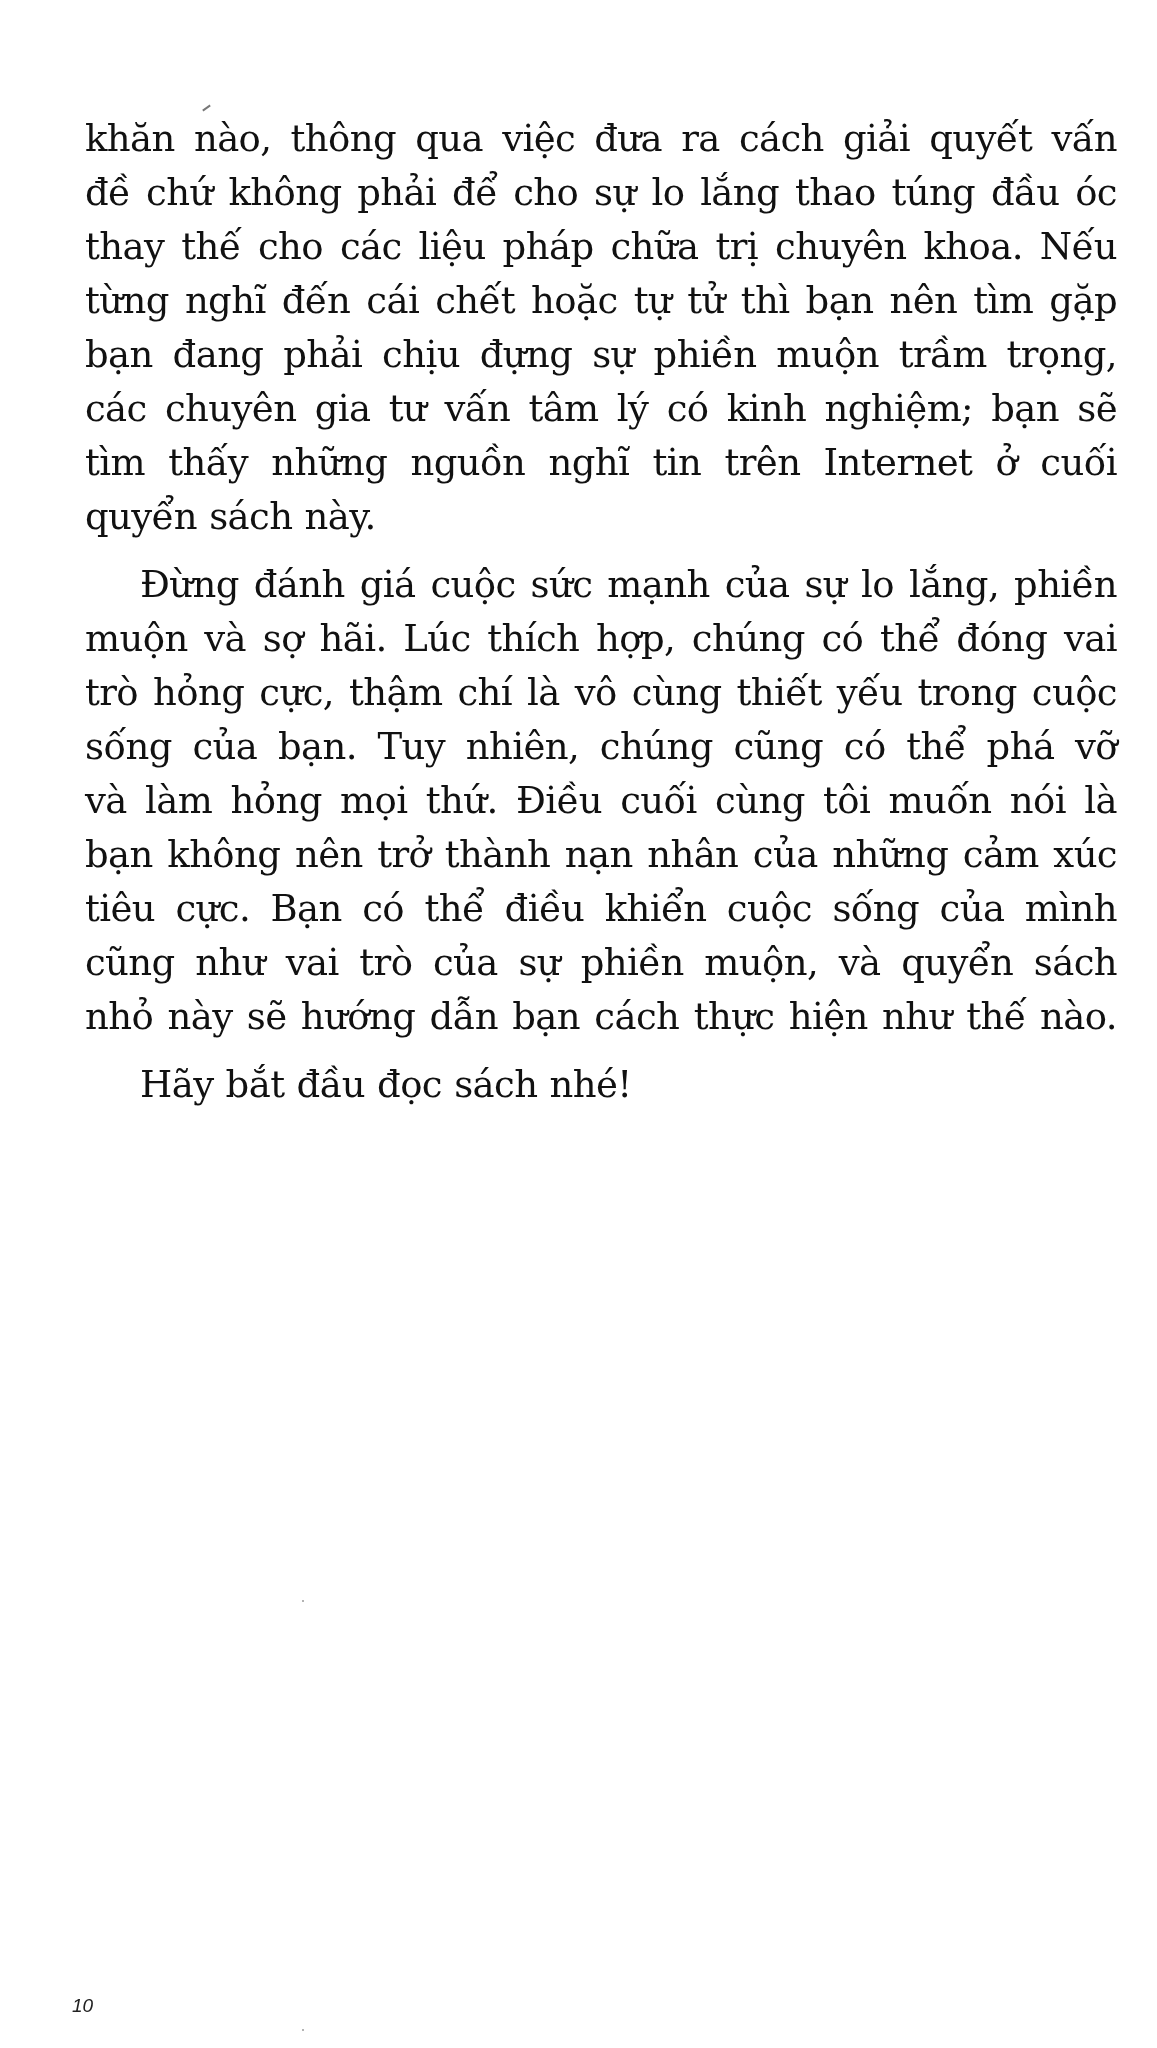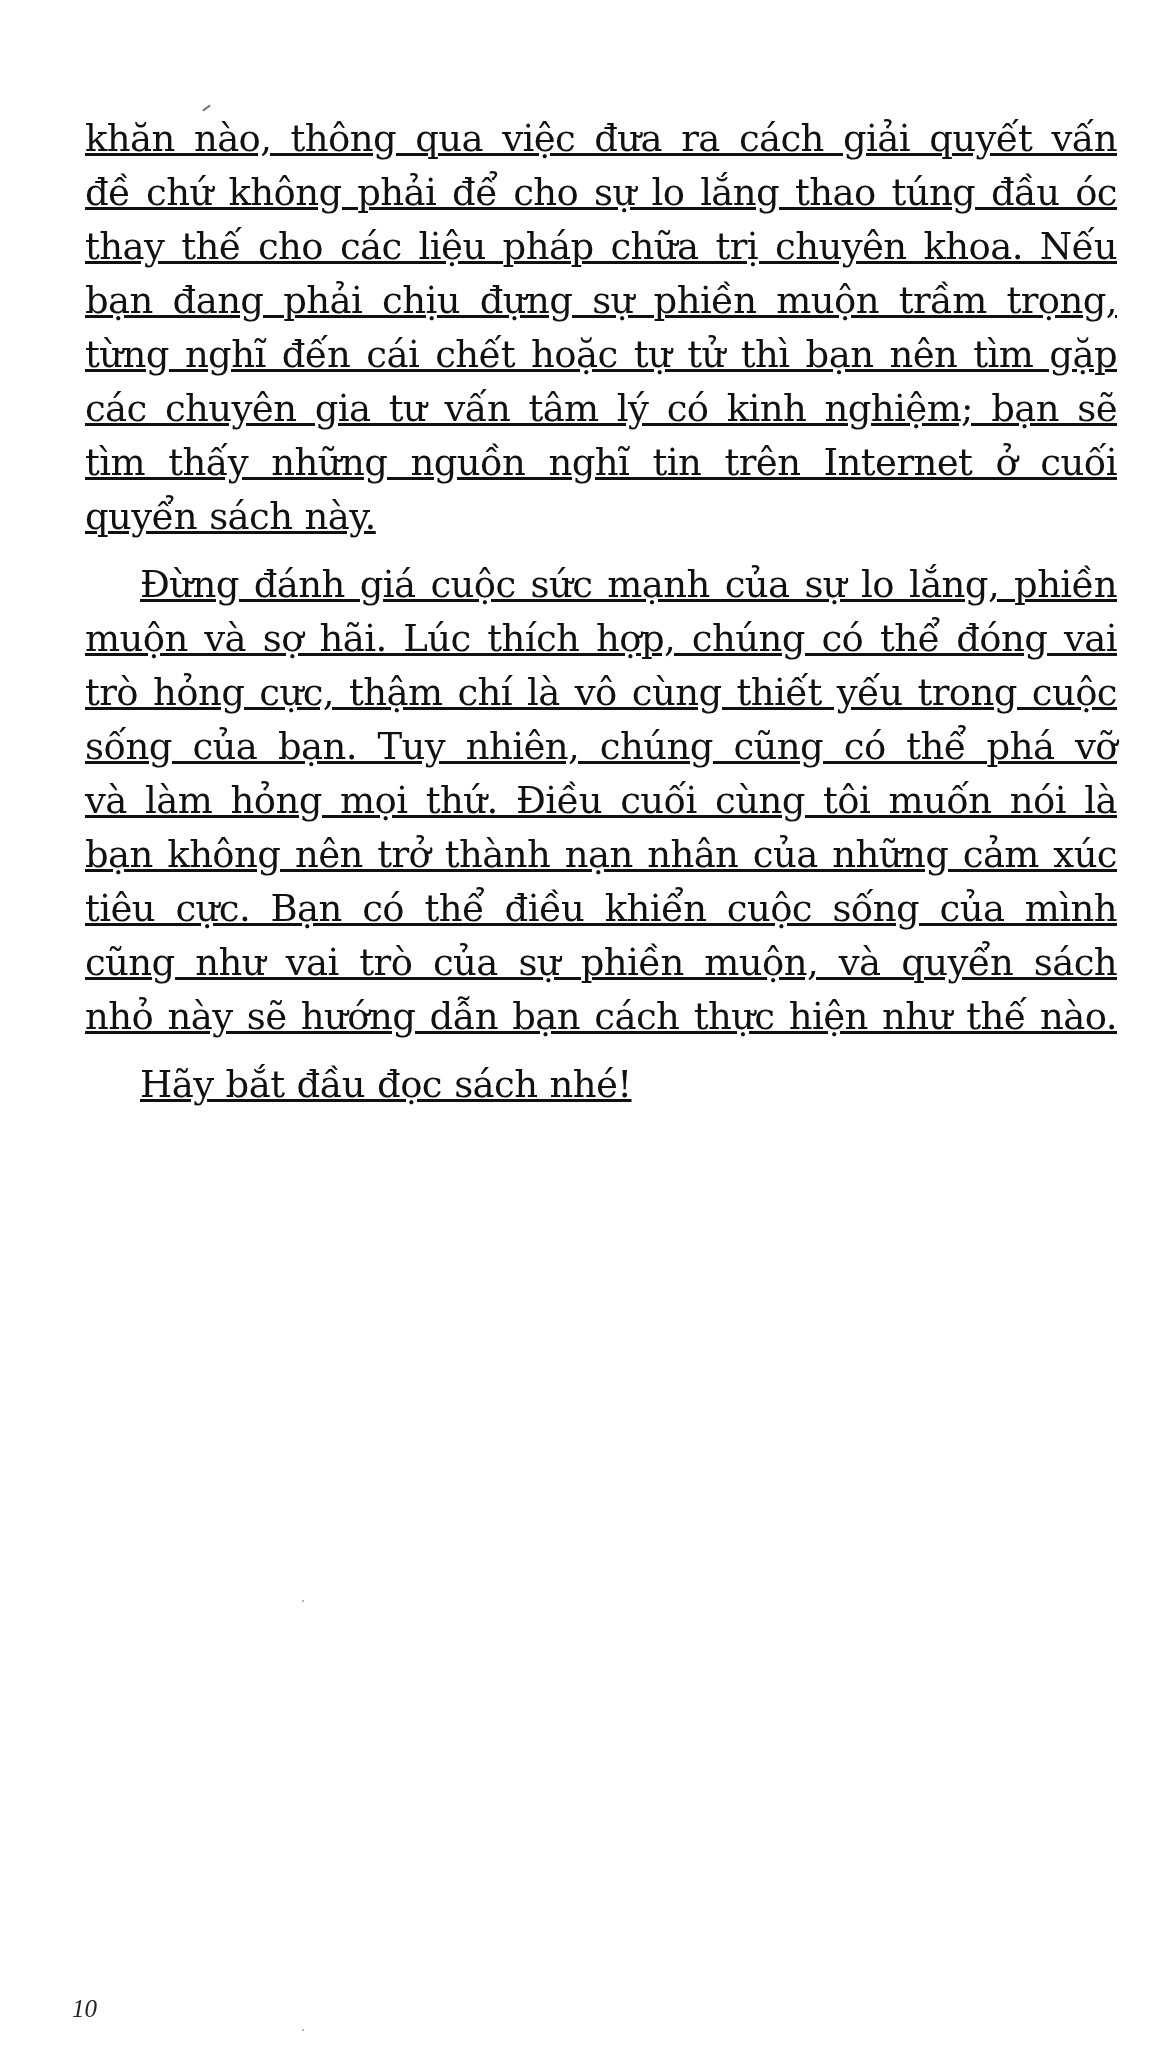--- a/index.html
+++ b/index.html
@@ -20,44 +20,43 @@
       left: 85px;
       top: 112px;
       width: 1032px;
     }
     .para {
       margin: 0 0 14px 0;
       font-size: 37px;
       line-height: 54px;
       letter-spacing: -0.6px;
       word-spacing: 1px;
-      text-decoration: underline;
     }
     .line {
       display: block;
       white-space: nowrap;
       text-align: justify;
       text-align-last: justify;
     }
     .line.last {
       text-align-last: left;
     }
     .indent {
       padding-left: 55px;
     }
     .closing {
       margin-top: 4px;
     }
     .page-number {
       position: absolute;
       left: 72px;
       top: 1995px;
-      font-family: Liberation Serif, serif;
+      font-family: Liberation Sans, sans-serif;
       font-style: italic;
-      font-size: 25px;
+      font-size: 19px;
       color: #222222;
     }
     .speck {
       position: absolute;
       width: 2px;
       height: 2px;
       background: #9a9a9a;
       border-radius: 50%;
     }
     .scribble {
@@ -74,22 +73,22 @@
 <body>
 
 <div class="scribble"></div>
 
 <div class="page">
 
   <p class="para">
     <span class="line">khăn nào, thông qua việc đưa ra cách giải quyết vấn</span>
     <span class="line">đề chứ không phải để cho sự lo lắng thao túng đầu óc</span>
     <span class="line">thay thế cho các liệu pháp chữa trị chuyên khoa. Nếu</span>
+    <span class="line">từng nghĩ đến cái chết hoặc tự tử thì bạn nên tìm gặp</span>
     <span class="line">bạn đang phải chịu đựng sự phiền muộn trầm trọng,</span>
-    <span class="line">từng nghĩ đến cái chết hoặc tự tử thì bạn nên tìm gặp</span>
     <span class="line">các chuyên gia tư vấn tâm lý có kinh nghiệm; bạn sẽ</span>
     <span class="line">tìm thấy những nguồn nghĩ tin trên Internet ở cuối</span>
     <span class="line last">quyển sách này.</span>
   </p>
 
   <p class="para">
     <span class="line indent">Đừng đánh giá cuộc sức mạnh của sự lo lắng, phiền</span>
     <span class="line">muộn và sợ hãi. Lúc thích hợp, chúng có thể đóng vai</span>
     <span class="line">trò hỏng cực, thậm chí là vô cùng thiết yếu trong cuộc</span>
     <span class="line">sống của bạn. Tuy nhiên, chúng cũng có thể phá vỡ</span>

